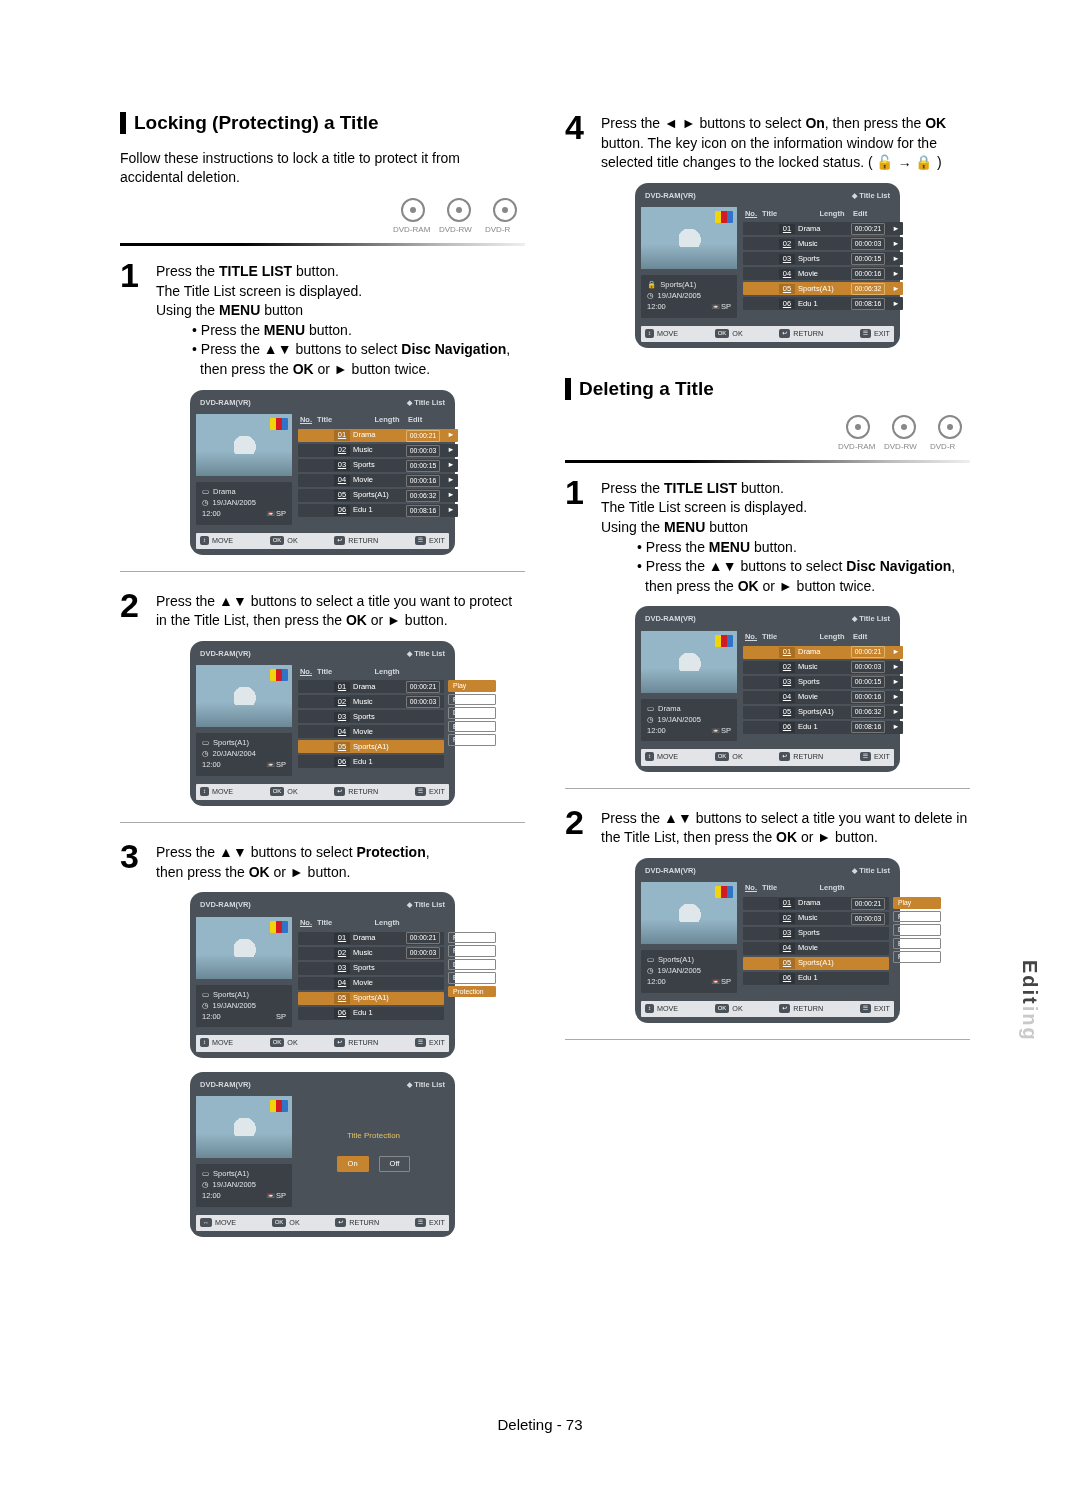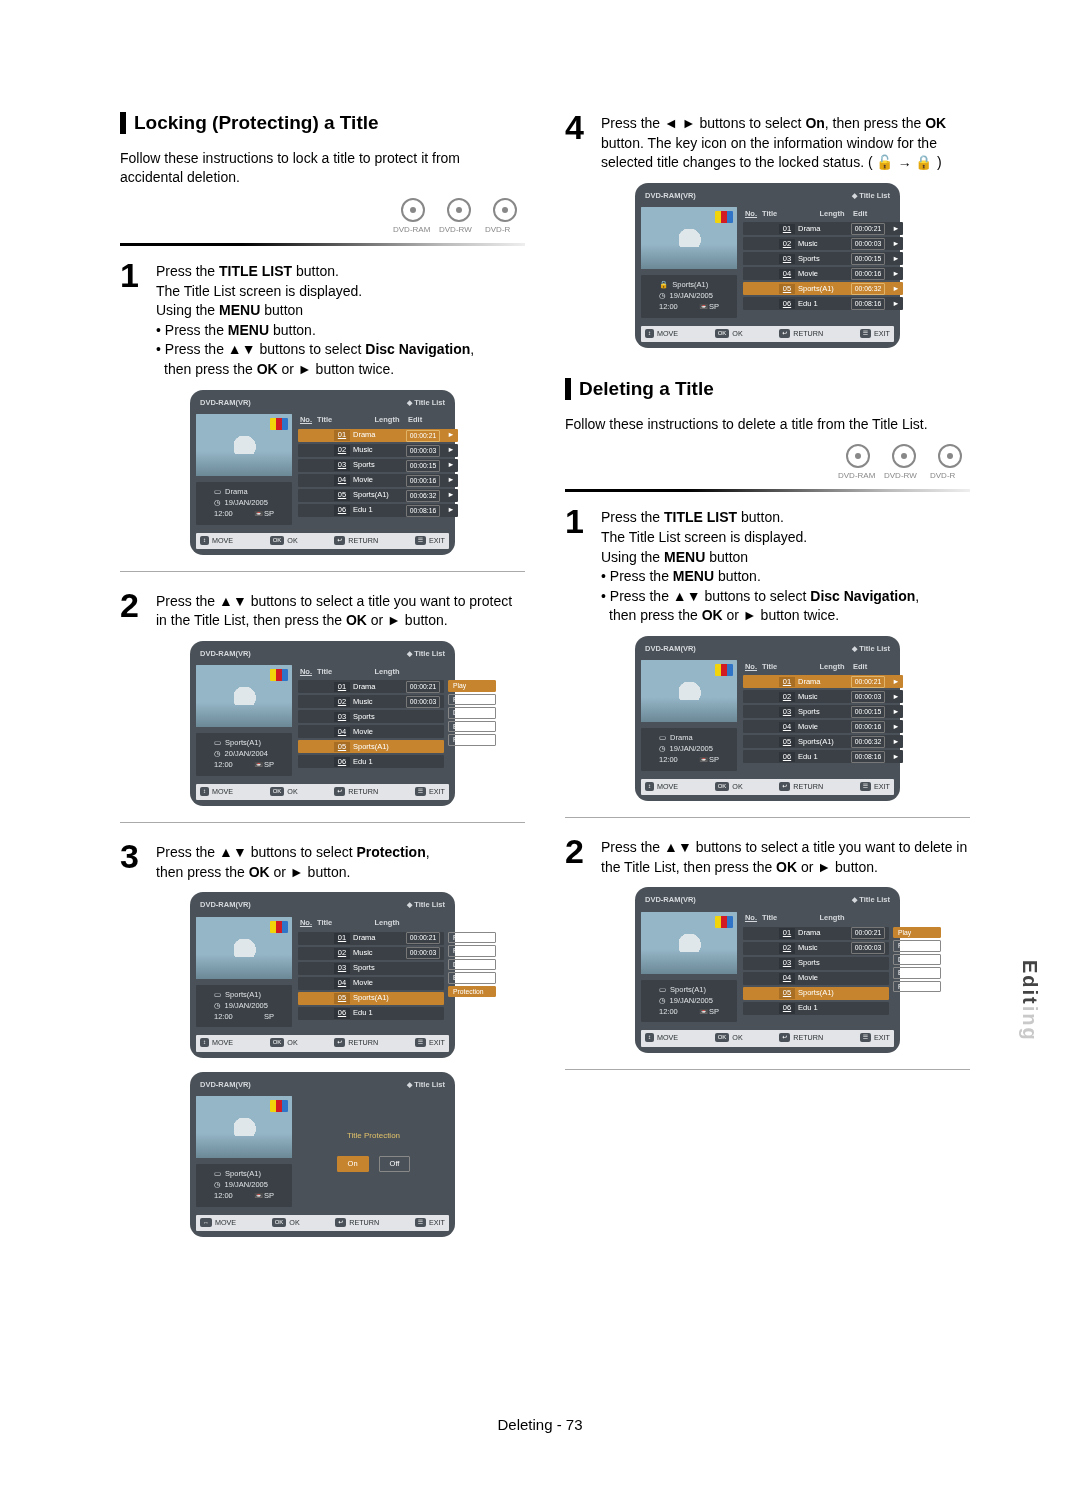--- a/index.html
+++ b/index.html
@@ -74,21 +74,21 @@
     margin-bottom: 10px;
   }
   .step-num {
     font-size: 34px;
     font-weight: bold;
     line-height: 1;
     margin-right: 10px;
     min-width: 26px;
   }
   .step-body { flex: 1; padding-top: 4px; }
-  .step-body ul { list-style: none; padding-left: 0; }
+  .step-body ul { list-style: none; padding-left: 0; margin-left: 36px; }
   .step-body li::before { content: "• "; }
   
   .osd {
     width: 265px;
     margin: 10px auto 14px;
     background: #4a5158;
     border-radius: 13px;
     padding: 6px;
     font-size: 7.5px;
     color: #fff;
@@ -131,21 +131,21 @@
     right: 4px;
     top: 4px;
     width: 18px;
     height: 12px;
     background: linear-gradient(to right, #f2d40a 33%, #d31b23 33% 66%, #2f74c7 66%);
     border-radius: 1px;
   }
   .info-block {
     background: #3a4046;
     margin-top: 6px;
-    padding: 5px 18px;
+    padding: 5px 6px;
     border-radius: 1px;
     font-size: 7.5px;
     color: #e0e3e6;
     line-height: 1.45;
   }
   .info-block .row2 { display: flex; justify-content: space-between; }
   .info-block .sym { margin-right: 4px; }
   .osd-right { flex: 1; }
   .hdr-row, .trow {
     display: flex;
@@ -629,21 +629,20 @@
         <span><span class="chip">OK</span><span>OK</span></span>
         <span><span class="chip">↩</span><span>RETURN</span></span>
         <span><span class="chip">☰</span><span>EXIT</span></span>
       </div>
     </div>
 
     <div class="section-title" style="margin-top:28px">
       <span class="bar"></span>
       <span>Deleting a Title</span>
     </div>
-    <p class="intro">Follow these instructions to delete a title from the Title List.</p>
     <div class="disc-icons">
       <div class="disc-icon"><div class="ring"></div><span>DVD-RAM</span></div>
       <div class="disc-icon"><div class="ring"></div><span>DVD-RW</span></div>
       <div class="disc-icon"><div class="ring"></div><span>DVD-R</span></div>
     </div>
     <div class="grad-rule"></div>
 
     <div class="step">
       <div class="step-num">1</div>
       <div class="step-body">

